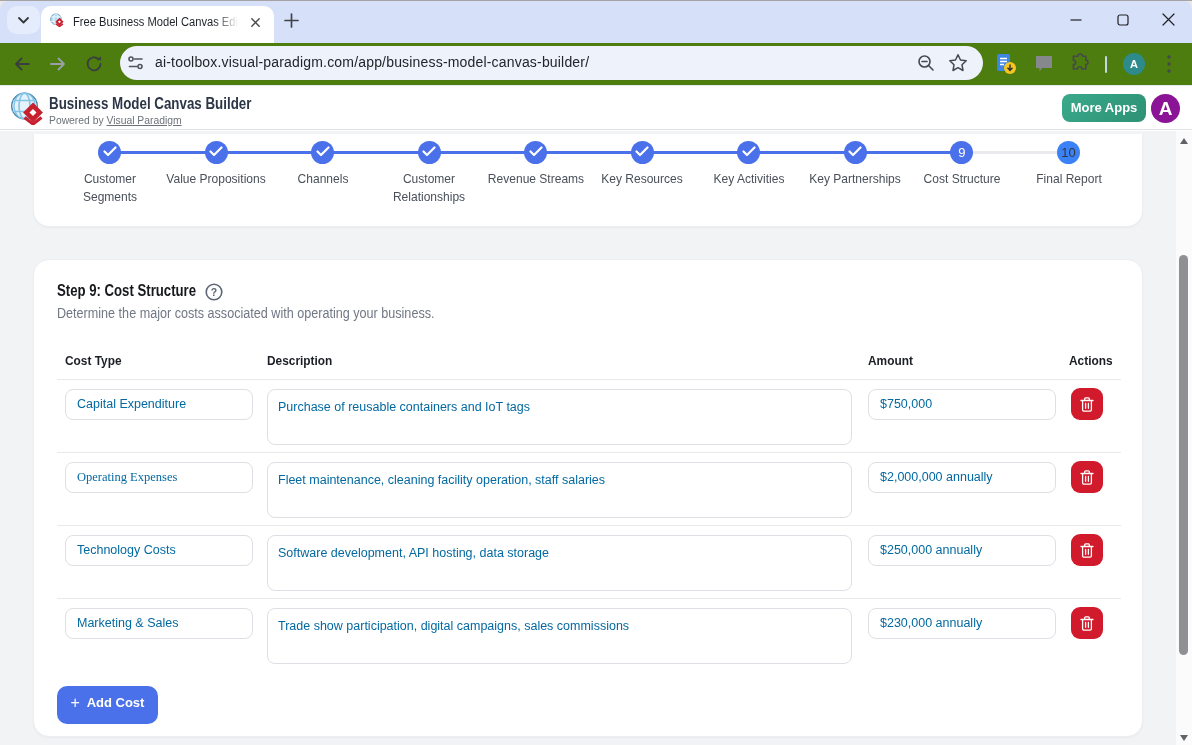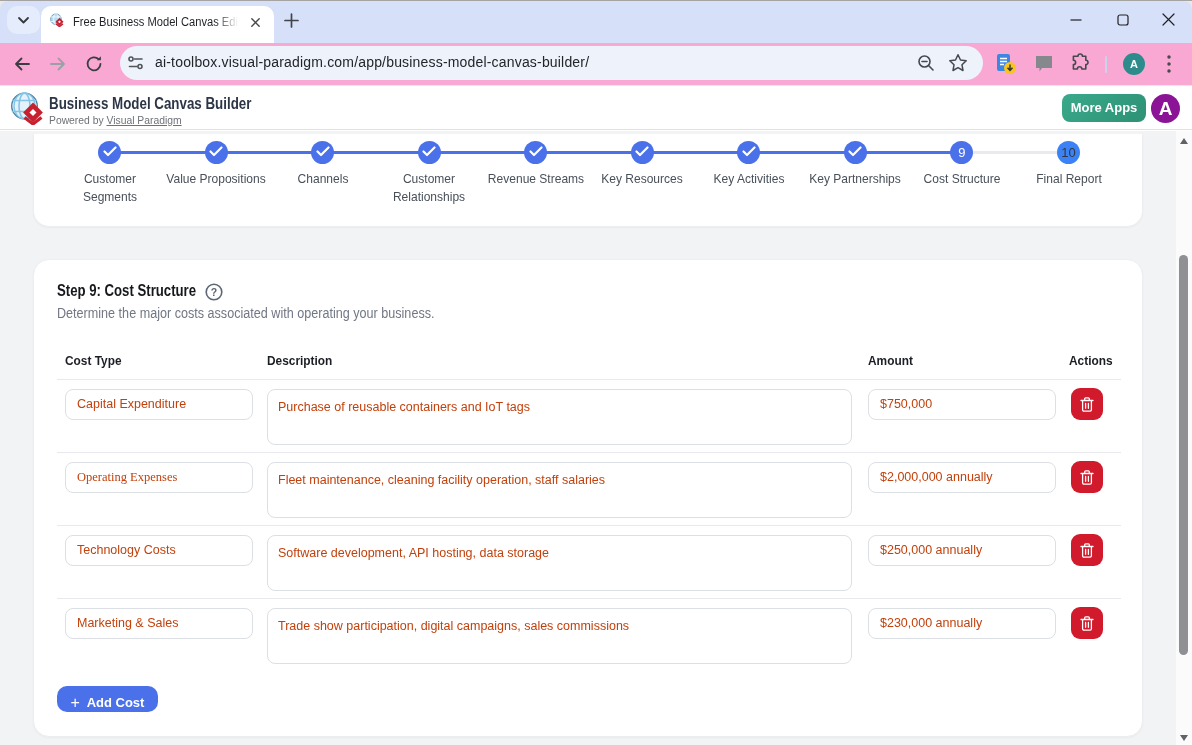--- a/index.html
+++ b/index.html
@@ -12,21 +12,21 @@
 #chevbtn { position:absolute; left:7px; top:6px; width:33px; height:28px; background:#e5ecfc; border-radius:10px; }
 #tab { position:absolute; left:41px; top:6px; width:233px; height:37px; background:#ffffff; border-radius:10px 10px 0 0; }
 #tab .foot-l, #tab .foot-r { position:absolute; bottom:0; width:10px; height:10px; background:#d6e1f9; }
 #tab .foot-l { left:-10px; border-bottom-right-radius:10px; }
 #tab .foot-r { right:-10px; border-bottom-left-radius:10px; }
 #tabtitle { position:absolute; left:31.5px; top:9px; width:178px; height:18px; font-size:12px; color:#1f2328; white-space:nowrap; overflow:hidden; transform:scaleX(0.93); transform-origin:0 0;
   -webkit-mask-image:linear-gradient(90deg,#000 86%,transparent 100%); }
 #tabclose { position:absolute; left:206px; top:8px; width:17px; height:17px; }
 
 
-#toolbar { position:absolute; left:0; top:43px; width:1192px; height:43px; background:#f9a8d4; border-bottom:1px solid #e7e9ed; }
+#toolbar { position:absolute; left:0; top:43px; width:1192px; height:43px; background:#4d7c0f; border-bottom:1px solid #e7e9ed; }
 #omnibox { position:absolute; left:120px; top:3px; width:863px; height:34px; background:#eef2fb; border-radius:17px; }
 #urltext { position:absolute; left:35px; top:8px; font-size:14px; color:#222529; letter-spacing:0.18px; }
 .tbicon { position:absolute; top:0; }
 
 
 #appheader { position:absolute; left:0; top:86px; width:1192px; height:44px; background:#fff; border-bottom:1px solid #dfe1e5; }
 #apptitle { position:absolute; left:49px; top:8px; font-size:17px; font-weight:bold; color:#2c3646; transform:scaleX(0.785); transform-origin:0 0; white-space:nowrap; }
 #appsub { position:absolute; left:49px; top:28px; font-size:11px; color:#6d7278; transform:scaleX(0.94); transform-origin:0 0; white-space:nowrap; }
 #appsub a { color:#6d7278; }
 #moreapps { position:absolute; left:1062px; top:8px; width:84px; height:28px; border-radius:8px;
@@ -52,27 +52,27 @@
 .scircle { position:absolute; top:6.5px; width:23px; height:23px; border-radius:50%; background:#4a70ea; }
 .scircle svg { position:absolute; left:4.5px; top:5.5px; }
 .snum { position:absolute; top:6.5px; width:23px; height:23px; border-radius:50%; text-align:center; font-size:13px; line-height:23px; }
 .slabel { position:absolute; top:36px; transform:translateX(-50%) scaleX(0.925); text-align:center; font-size:13px; line-height:18px; color:#49505a; white-space:nowrap; }
 
 
 #cardtitle { position:absolute; left:23px; top:22px; font-size:16px; font-weight:bold; color:#16181c; transform:scaleX(0.823); transform-origin:0 0; white-space:nowrap; }
 #cardsub { position:absolute; left:23px; top:45px; font-size:14px; color:#717784; transform:scaleX(0.9); transform-origin:0 0; white-space:nowrap; }
 .thead { position:absolute; top:94px; font-size:12.5px; font-weight:bold; color:#1b1e24; transform:scaleX(0.95); transform-origin:0 0; }
 .rowdiv { position:absolute; left:23px; width:1064px; height:1px; background:#e7e9ec; }
-.inp { position:absolute; background:#fff; border:1px solid #dcdfe3; border-radius:8px; font-size:12.5px; color:#c2410c; white-space:nowrap; overflow:hidden; }
+.inp { position:absolute; background:#fff; border:1px solid #dcdfe3; border-radius:8px; font-size:12.5px; color:#0369a1; white-space:nowrap; overflow:hidden; }
 .inp.small { width:188px; height:31px; line-height:29px; padding-left:11px; }
 .inp.area { left:233px; width:585px; height:56px; padding:9px 10px; line-height:17px; }
 .inp.amt { left:834px; }
 .delbtn { position:absolute; left:1037px; width:32px; height:32px; border-radius:9px; background:#d11a2b; }
 .delbtn svg { position:absolute; left:9px; top:9px; }
-#addcost { position:absolute; left:23px; top:426px; width:101px; height:26px; border-radius:10px; background:#4a70ea;
+#addcost { position:absolute; left:23px; top:426px; width:101px; height:38px; border-radius:10px; background:#4a70ea;
   color:#fff; font-size:13px; font-weight:bold; text-align:center; line-height:33px; }
 </style>
 </head>
 <body>
 
 <div id="tabstrip"></div>
 <div style="position:absolute;left:0;top:0;width:1192px;height:1px;background:#a6a4a2;z-index:5;"></div>
 <div style="position:absolute;left:0;top:0;width:14px;height:14px;background:#ebe9e7;z-index:4;"></div>
 <div style="position:absolute;left:0;top:1px;width:14px;height:14px;background:#d6e1f9;border-top-left-radius:8px;z-index:4;"></div>
 <div style="position:absolute;right:0;top:0;width:14px;height:14px;background:#ebe9e7;z-index:4;"></div>

